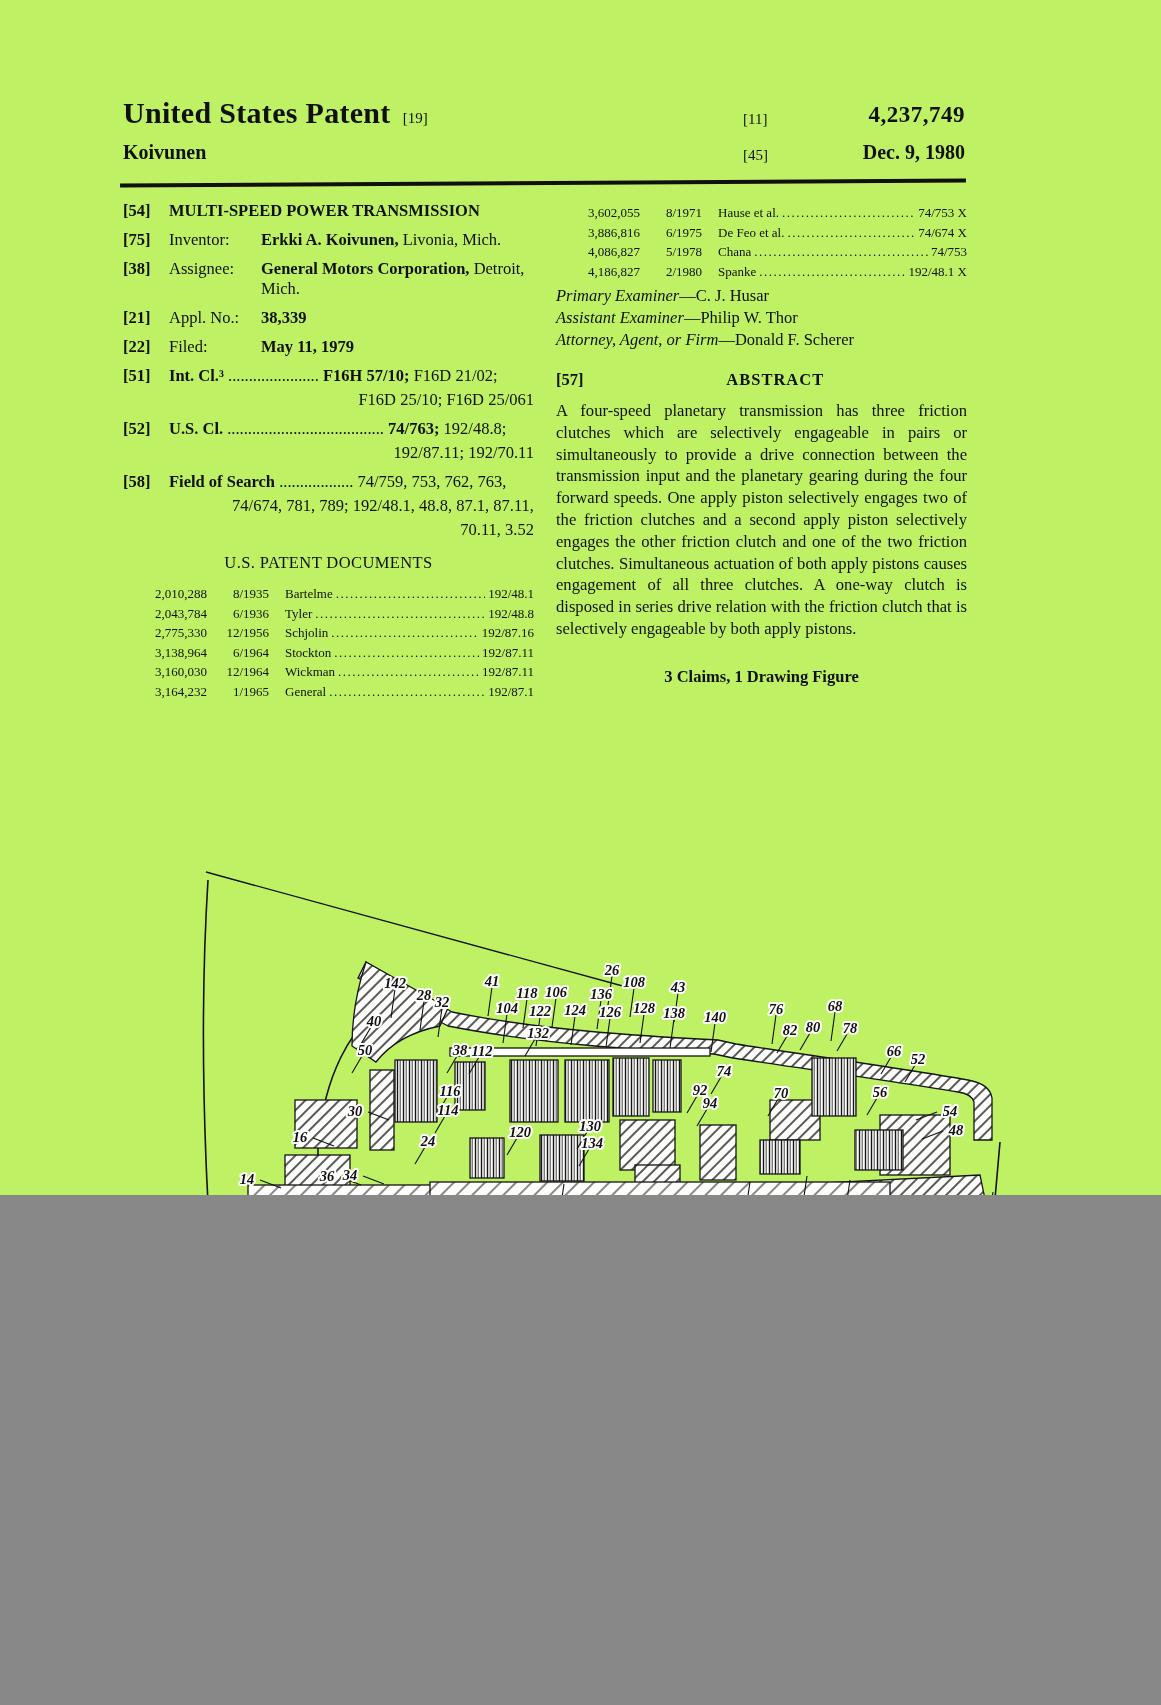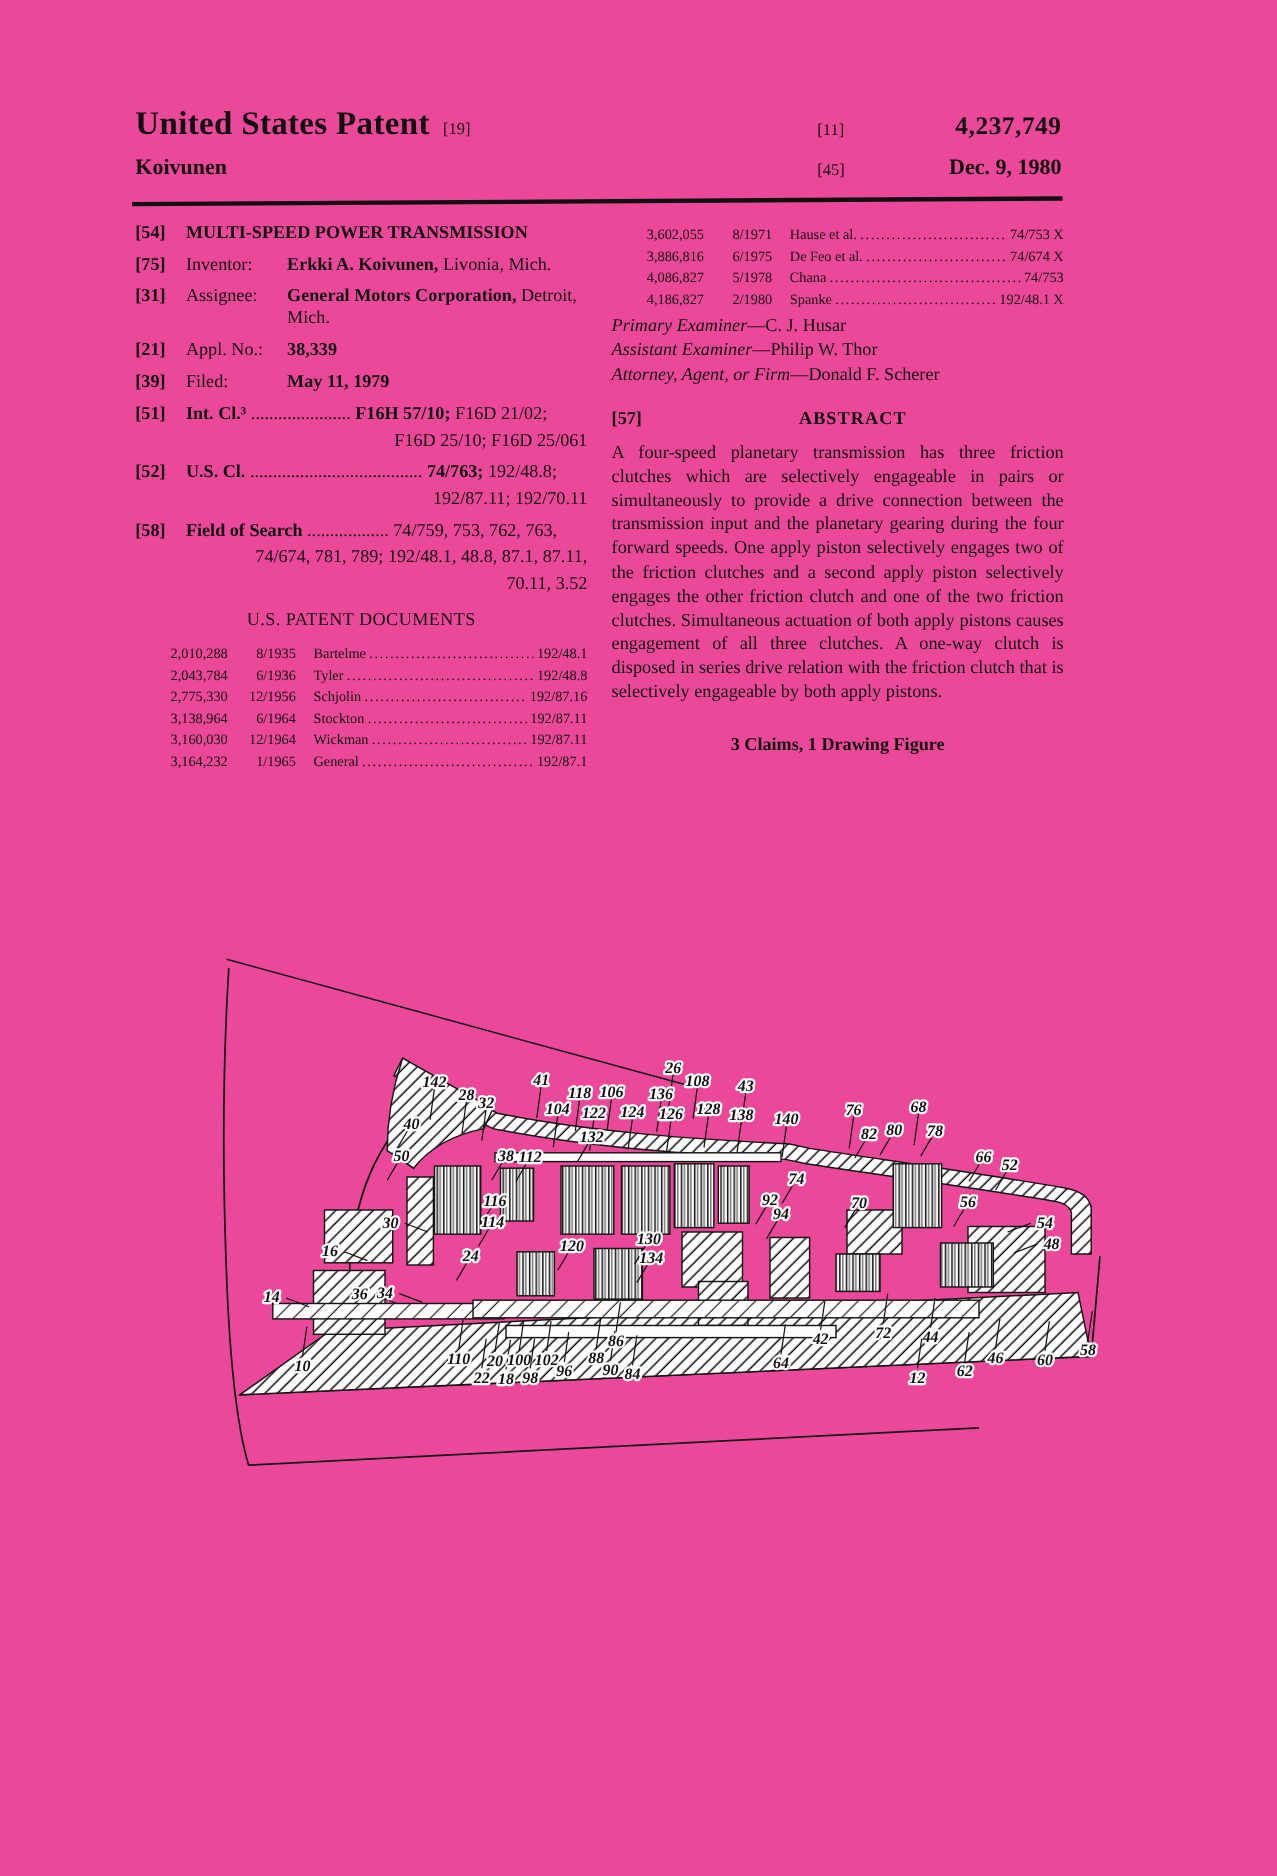--- a/index.html
+++ b/index.html
@@ -1,18 +1,18 @@
 <!DOCTYPE html>
 <html><head>
 <meta charset="utf-8">
 <style>
   html,body{margin:0;padding:0;background:#888;}
   .page{
-    position:relative; width:1161px; height:1705px; margin:0 auto;
-    background:#ec4899; color:#101010;
+    position:relative; width:1161px; height:1195px; margin:0 auto;
+    background:#bef264; color:#101010;
     font-family:"Liberation Serif", serif;
     overflow:hidden;
   }
   
   .masthead{position:absolute; left:123px; top:96px; width:842px;}
   .m-title{font-size:30px; font-weight:bold; letter-spacing:.3px; white-space:nowrap;}
   .m-title .code{font-size:15px; font-weight:normal; margin-left:12px; letter-spacing:0;}
   .m-surname{font-size:20px; font-weight:bold; margin-top:11px;}
   .m-right{position:absolute; right:0; top:6px; width:222px;}
   .m-row{display:flex; justify-content:space-between; align-items:flex-end;}
@@ -86,31 +86,31 @@
       <div class="f">
         <span class="tag">[54]</span>
         <span class="body b">MULTI-SPEED POWER TRANSMISSION</span>
       </div>
       <div class="f">
         <span class="tag">[75]</span>
         <span class="lbl">Inventor:</span>
         <span class="body"><span class="b">Erkki A. Koivunen,</span><span> Livonia, Mich.</span></span>
       </div>
       <div class="f">
-        <span class="tag">[31]</span>
+        <span class="tag">[38]</span>
         <span class="lbl">Assignee:</span>
         <span class="body"><span class="b">General Motors Corporation,</span><span> Detroit,</span><br><span>Mich.</span></span>
       </div>
       <div class="f">
         <span class="tag">[21]</span>
         <span class="lbl">Appl. No.:</span>
         <span class="body b">38,339</span>
       </div>
       <div class="f">
-        <span class="tag">[39]</span>
+        <span class="tag">[22]</span>
         <span class="lbl">Filed:</span>
         <span class="body b">May 11, 1979</span>
       </div>
       <div class="f">
         <span class="tag">[51]</span>
         <span class="body">
           <div class="mb2"><span class="b">Int. Cl.³</span><span> ...................... </span><span class="b">F16H 57/10;</span><span> F16D 21/02;</span></div>
           <div class="ar">F16D 25/10; F16D 25/061</div>
         </span>
       </div>

